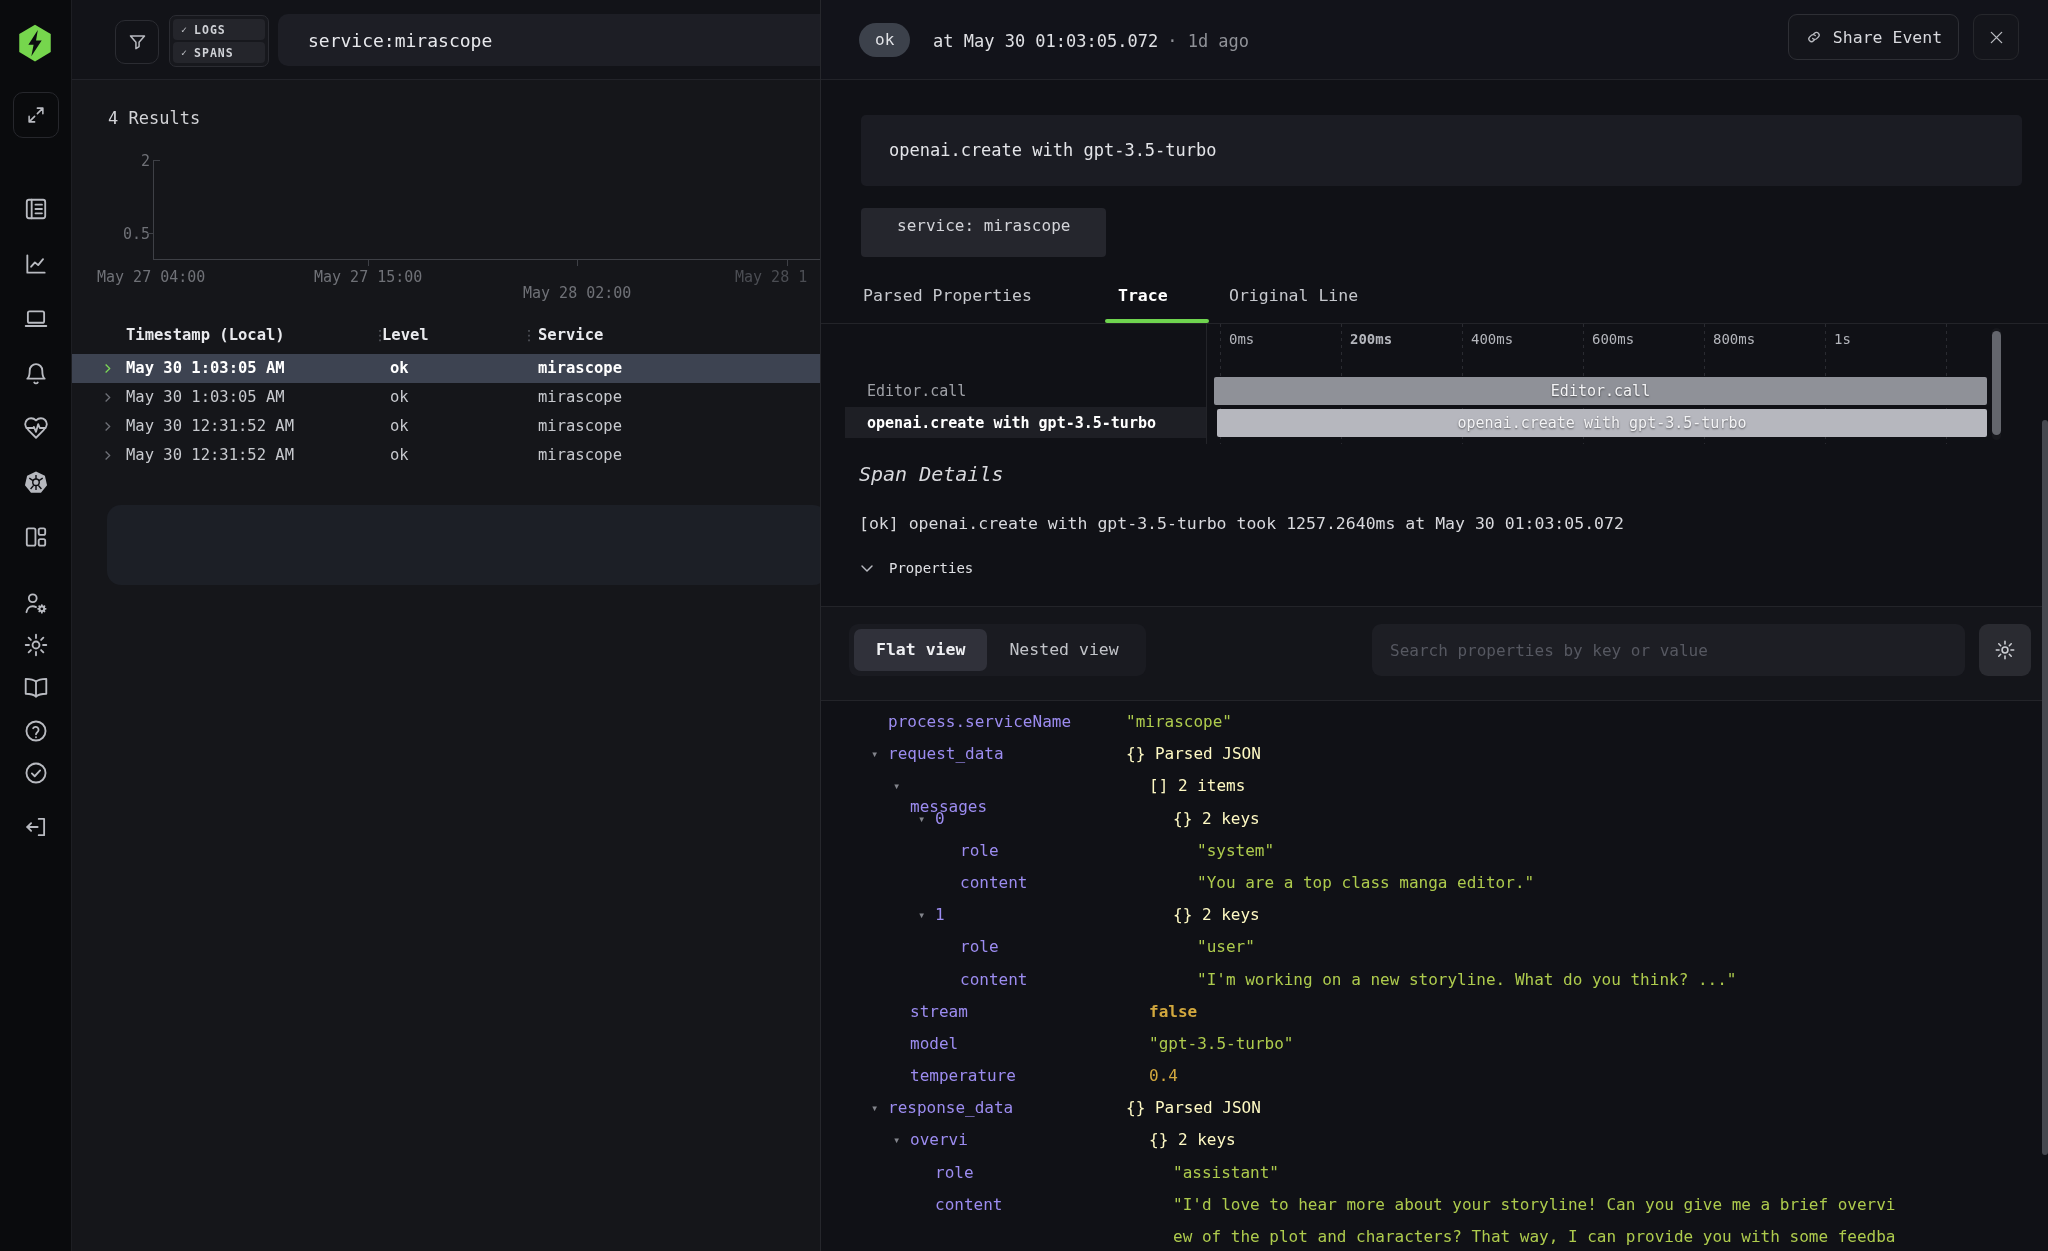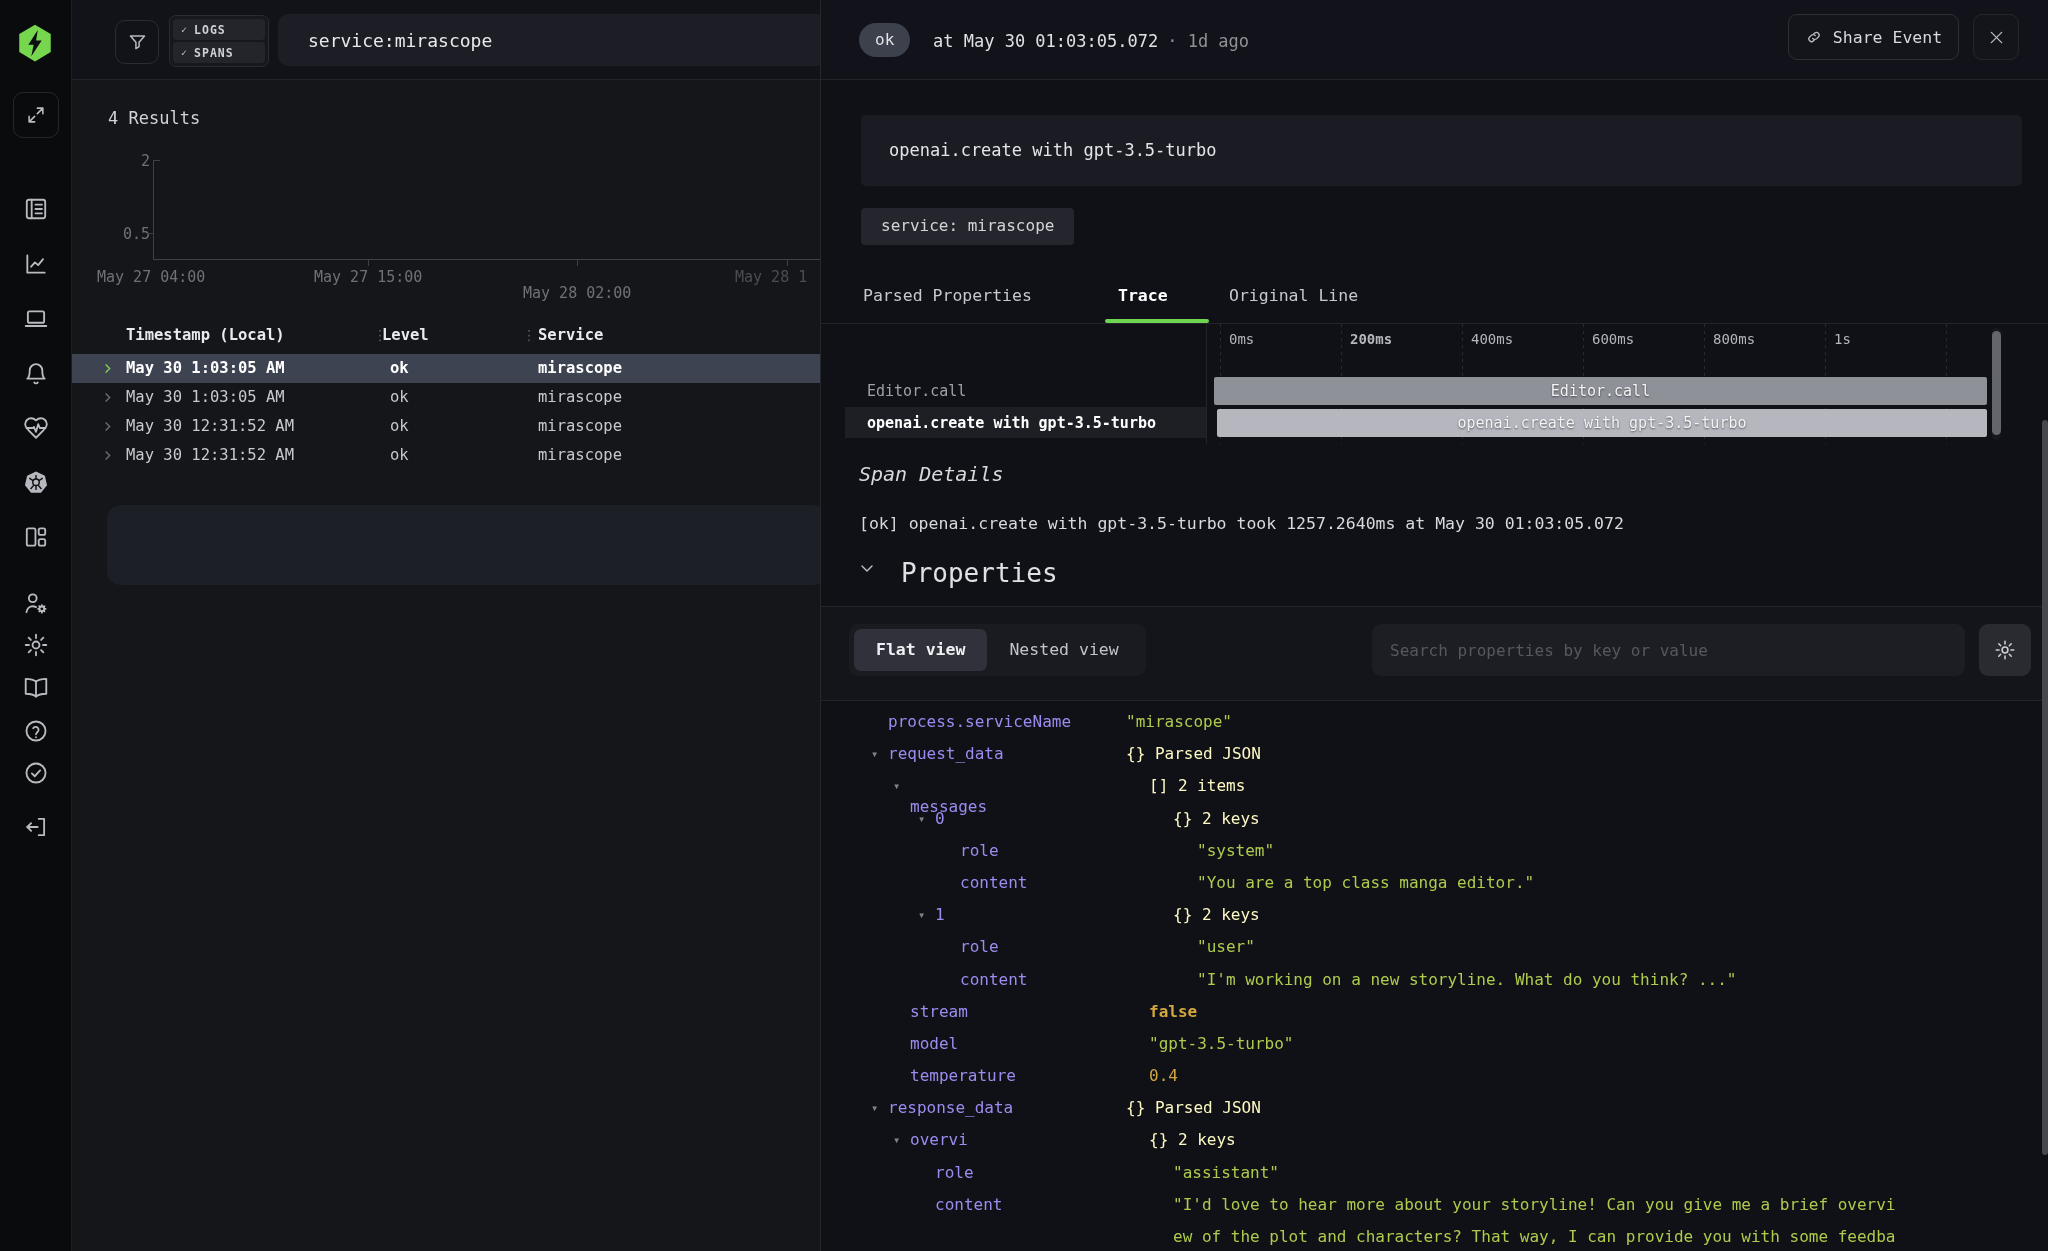--- a/index.html
+++ b/index.html
@@ -50,40 +50,40 @@
   .ok-badge{position:absolute;left:38px;top:23px;height:34px;line-height:34px;padding:0 16px;border-radius:17px;
     background:#3c414b;color:#e2e3e7;font-size:16px;}
   .hdr-time{position:absolute;left:112px;top:31px;font-size:17px;color:#dfe0e4;white-space:nowrap;}
   .hdr-time .ago{color:#8f9197;margin-left:9px;}
   .share-btn{position:absolute;left:967px;top:14px;width:171px;height:46px;border:1px solid #2e2f35;background:#14151b;
     border-radius:9px;display:flex;align-items:center;justify-content:center;gap:10px;color:#d8d9de;font-size:16.5px;cursor:pointer;}
   .close-btn{position:absolute;left:1152px;top:14px;width:46px;height:46px;border:1px solid #26272c;background:#14151b;
     border-radius:9px;display:flex;align-items:center;justify-content:center;cursor:pointer;}
   .message-box{position:absolute;left:40px;top:115px;width:1161px;height:71px;background:#1b1c23;border-radius:5px;
     line-height:71px;padding-left:28px;font-size:17px;color:#e3e4e8;}
-  .chip{position:absolute;left:40px;top:208px;height:37px;line-height:35px;padding:0 20px;background:#25262d;border-radius:4px;
+  .chip{position:absolute;left:40px;top:208px;height:49px;line-height:35px;padding:0 36px;background:#25262d;border-radius:4px;
     font-size:16px;color:#d3d4d9;cursor:pointer;}
   .tab{position:absolute;top:286px;font-size:16.5px;color:#c6c8cd;cursor:pointer;}
   .tab.active{color:#ffffff;font-weight:bold;}
   .tab-underline{position:absolute;left:284px;top:319px;width:104px;height:4px;background:#6fd44f;border-radius:2px;}
   .tabs-divider{position:absolute;left:0;top:323px;width:100%;height:1px;background:#232429;}
 
   .names-divider{position:absolute;left:385px;top:324px;width:1px;height:120px;background:#232429;}
   .gridline{position:absolute;top:324px;width:1px;height:120px;
     background:repeating-linear-gradient(to bottom,#2a2b31 0 3px,transparent 3px 7px);}
   .ruler-lbl{position:absolute;top:331px;font-size:14px;color:#b4b6bc;}
   .span-name{position:absolute;font-size:15px;}
   .span-bar{position:absolute;height:28px;border-radius:2px;font-size:15px;color:#f4f4f6;
     display:flex;align-items:center;justify-content:center;text-shadow:0 1px 2px rgba(0,0,0,.55);cursor:pointer;white-space:nowrap;}
   .trace-sb{position:absolute;left:1171px;top:328px;width:9px;height:112px;background:#17181d;border-radius:5px;}
   .trace-sb .thumb{position:absolute;left:0;top:3px;width:9px;height:104px;background:#64666d;border-radius:5px;}
 
   .sd-title{position:absolute;left:38px;top:462px;font-size:20px;color:#d8d9dd;font-style:italic;}
   .sd-summary{position:absolute;left:38px;top:514px;font-size:16.5px;color:#d8d9dd;white-space:nowrap;}
-  .props-hdr{position:absolute;left:36px;top:558px;display:flex;align-items:flex-start;gap:24px;font-size:26px;color:#e0e1e5;cursor:pointer;}
+  .props-hdr{position:absolute;left:36px;top:558px;display:flex;align-items:center;gap:12px;font-size:14px;color:#e0e1e5;cursor:pointer;}
   .div1{position:absolute;left:0;top:606px;width:100%;height:1px;background:#232429;}
   .props-toolbar{position:absolute;left:0;top:607px;width:100%;height:94px;background:#14151a;border-bottom:1px solid #232429;}
   .seg-group{position:absolute;left:28px;top:17px;height:52px;background:#1a1b21;border-radius:9px;display:flex;align-items:center;padding:0 5px;}
   .seg{padding:0 22px;height:42px;line-height:42px;font-size:16.5px;color:#c2c4c9;border-radius:7px;cursor:pointer;}
   .seg.active{background:#30313a;color:#eff0f3;font-weight:bold;}
   .prop-search{position:absolute;left:551px;top:17px;width:593px;height:52px;background:#1d1e24;border:none;border-radius:9px;
     font-size:16px;color:#c8cace;padding:0 18px;font-family:inherit;outline:none;}
   .prop-search::placeholder{color:#565861;}
   .gear-btn{position:absolute;left:1158px;top:17px;width:52px;height:52px;background:#2a2b31;border-radius:9px;
     display:flex;align-items:center;justify-content:center;cursor:pointer;}

